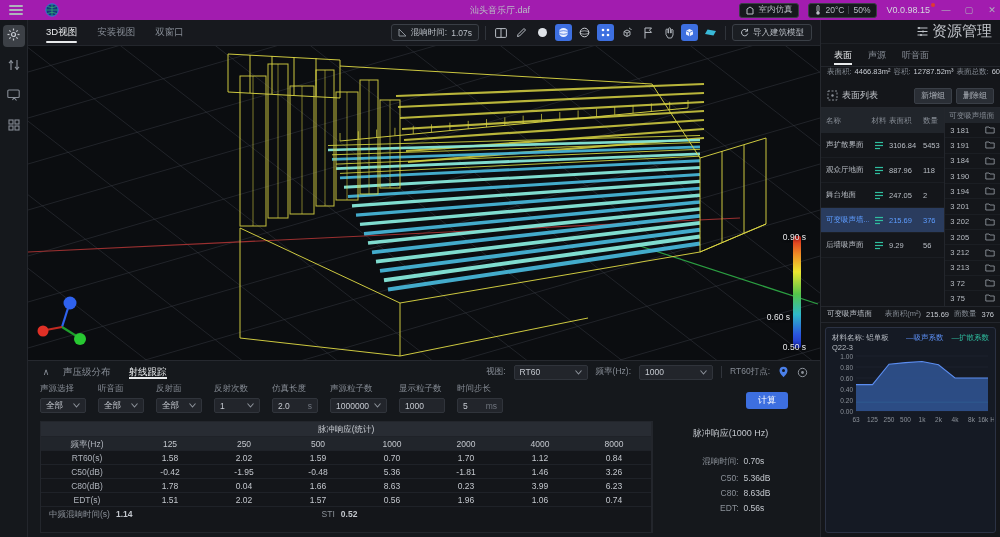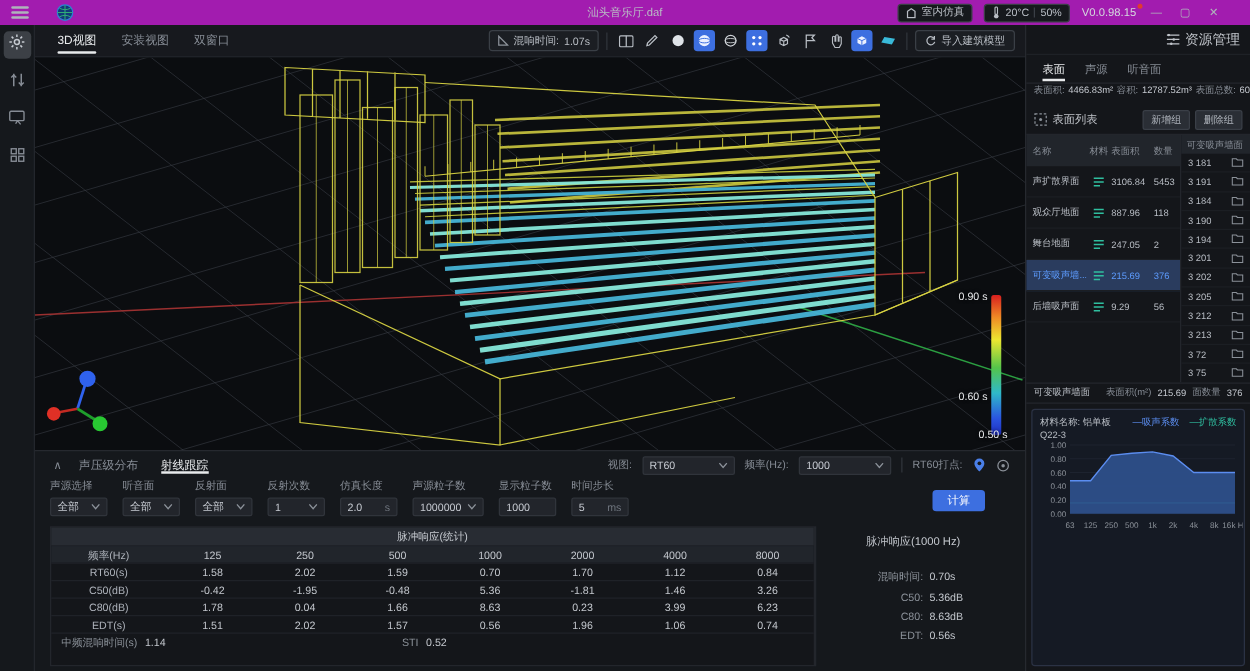--- a/index.html
+++ b/index.html
@@ -6,21 +6,21 @@
   html,body { background:#000; }
   body { font-family:"Liberation Sans", sans-serif; color:#c6cad1; }
   .app { position:relative; width:1000px; height:537px; background:#111418; overflow:hidden; }
 
   
   .titlebar { height:20px; background:#a21caf; display:flex; align-items:center; position:relative; }
   .hamburger { width:14px; height:10px; margin-left:9px; display:flex; flex-direction:column; justify-content:space-between; cursor:pointer; }
   .hamburger span { display:block; height:2px; background:#aeb3bb; border-radius:1px; }
   .logo { margin-left:22px; width:14px; height:14px; }
   .tb-title { position:absolute; left:0; right:0; text-align:center; font-size:9px; color:#b9bec5; pointer-events:none; }
-  .tb-right { margin-left:auto; display:flex; align-items:center; gap:9px; padding-right:22px; }
+  .tb-right { margin-left:auto; display:flex; align-items:center; gap:9px; padding-right:1px; }
   .tb-badge { display:flex; align-items:center; gap:4px; height:15px; padding:0 6px; border:1px solid #3a3f46; border-radius:3px; font-size:8.5px; color:#b9bec5; background:#16191d; }
   .tb-badge .sep { width:1px; height:8px; background:#3a3f46; }
   .tb-version { position:relative; font-size:9px; color:#d4d8de; }
   .tb-version i { position:absolute; top:-2px; right:-5px; width:4px; height:4px; background:#e03a30; border-radius:50%; }
   .win-btn { width:14px; text-align:center; font-size:9px; color:#aeb3bb; cursor:pointer; }
 
   
   .main { display:flex; height:517px; }
   .sidebar { width:28px; background:#15181c; border-right:1px solid #23262c; display:flex; flex-direction:column; align-items:center; padding-top:5px; gap:8px; }
   .side-item { width:22px; height:22px; border-radius:4px; display:flex; align-items:center; justify-content:center; cursor:pointer; }
@@ -64,32 +64,32 @@
   .ctrl .unit { color:#6f757e; }
   .calc-btn { position:absolute; right:32px; top:9px; width:42px; height:17px; background:#3d6fe0; border:none; border-radius:3px; color:#fff; font-size:9px; cursor:pointer; }
   .bp-body { flex:1; display:flex; padding:2px 12px 4px 12px; gap:0; }
   .imp-table { width:612px; background:#14161a; border:1px solid #23262c; font-size:8.5px; }
   .it-title { height:14px; line-height:14px; background:#282c33; text-align:center; color:#c9cdd3; font-size:8.5px; }
   .it-row { display:flex; height:14px; line-height:14px; border-top:1px solid #1f2228; }
   .it-row.header { background:#21252b; color:#8b9199; }
   .it-cell { flex:1; text-align:center; color:#c3c7cd; }
   .it-cell.lab { flex:0 0 92px; color:#aeb3bb; }
   .it-footer { position:relative; height:15px; line-height:15px; border-top:1px solid #1f2228; padding-left:8px; color:#8b9199; }
-  .it-footer b { font-weight:normal; color:#c3c7cd; margin-left:6px; }
+  .it-footer b { font-weight:bold; color:#c3c7cd; margin-left:6px; }
   .it-footer .sti { position:absolute; left:46%; }
   .impulse { flex:1; border-left:1px solid #23262c; padding-top:6px; }
   .imp-title { text-align:center; font-size:9px; color:#c3c7cd; }
   .imp-rows { margin-top:16px; display:flex; flex-direction:column; gap:5px; }
   .imp-row { display:flex; justify-content:center; font-size:8.5px; }
   .imp-row .l { width:72px; text-align:right; color:#8b9199; }
   .imp-row .v { width:56px; padding-left:5px; color:#c3c7cd; }
 
   
   .rpanel { width:180px; background:#14161a; border-left:1px solid #26292f; display:flex; flex-direction:column; }
-  .rp-header { height:24px; display:flex; align-items:center; justify-content:flex-end; gap:4px; padding-right:8px; font-size:11px; color:#c0c4ca; border-bottom:1px solid #1e2126; }
+  .rp-header { height:24px; display:flex; align-items:center; justify-content:flex-end; gap:4px; padding-right:8px; font-size:15px; color:#c0c4ca; border-bottom:1px solid #1e2126; }
   .rp-tabs { height:23px; display:flex; align-items:center; gap:6px; padding-left:8px; border-bottom:1px solid #23262c; }
   .rp-tab { position:relative; height:100%; display:flex; align-items:center; padding:0 5px; font-size:9px; color:#868c95; cursor:pointer; }
   .rp-tab.active { color:#e8eaec; }
   .rp-tab.active:after { content:""; position:absolute; left:5px; right:5px; bottom:1px; height:2px; background:#e8eaec; }
   .rp-stats { height:17px; display:flex; padding:0 6px; font-size:7.5px; color:#868c95; white-space:nowrap; gap:3px; }
   .rp-stats b { font-weight:normal; color:#c6cad1; }
   .rp-listbar { height:23px; display:flex; align-items:center; padding:0 6px; gap:4px; }
   .rp-listbar .t { font-size:9px; color:#c0c4ca; }
   .grp-btn { margin-left:auto; height:16px; padding:0 6px; background:#2a2e35; border:1px solid #3a3f47; border-radius:2px; color:#aeb3bb; font-size:8px; cursor:pointer; }
   .grp-btn + .grp-btn { margin-left:0; }
@@ -423,21 +423,21 @@
           </svg>
         <div class="colorbar" id="colorbar"></div>
         <svg class="gizmo" width="70" height="70" viewBox="0 0 70 70">
           <line x1="32" y1="41" x2="39" y2="19" stroke="#2f62ee" stroke-width="2.2"></line>
           <line x1="32" y1="41" x2="16" y2="44" stroke="#c22a22" stroke-width="2.2"></line>
           <line x1="32" y1="41" x2="48" y2="51" stroke="#1f9e2c" stroke-width="2.2"></line>
           <circle cx="40" cy="17" r="6.5" fill="#2f62ee"></circle>
           <circle cx="13" cy="45" r="5.5" fill="#e03026"></circle>
           <circle cx="50" cy="53" r="6" fill="#28c832"></circle>
         </svg>
-      <div class="cb-label" style="top: 186px; right: 30px;">0.90 s</div>
+      <div class="cb-label" style="top: 186px; right: 14px;">0.90 s</div>
           <div class="cb-label" style="top: 266px; right: 30px;">0.60 s</div>
           <div class="cb-label" style="top: 296px; right: 14px;">0.50 s</div>
         </div>
 
       <div class="bottom">
         <div class="bp-tabs">
           <div class="collapse">∧</div>
           <span id="bp-tabs" style="display: flex;">
               <div class="bp-tab">声压级分布</div>
               <div class="bp-tab active">射线跟踪</div>

